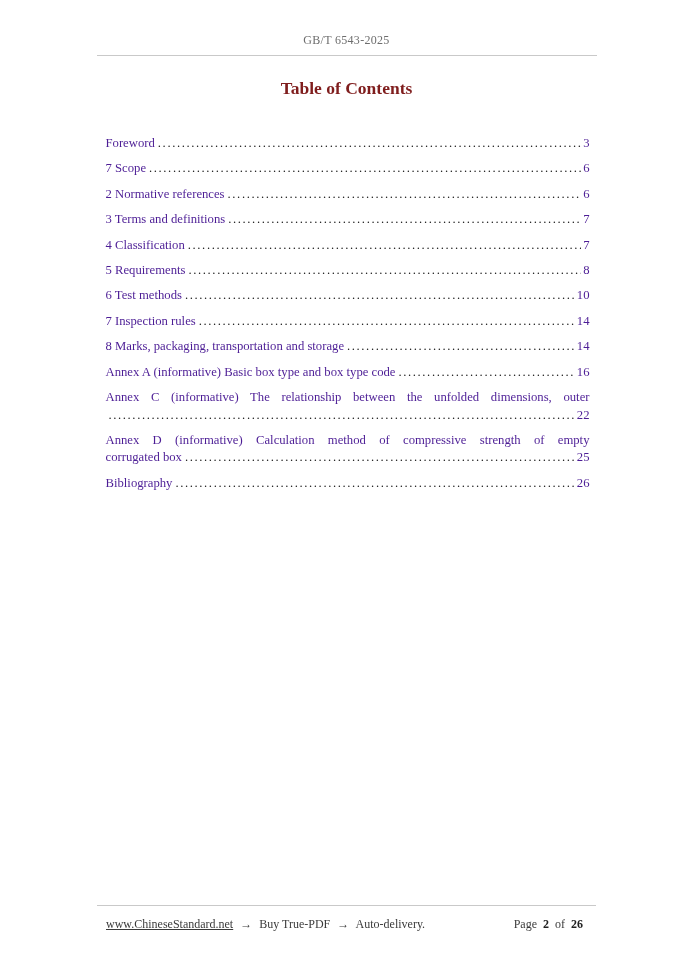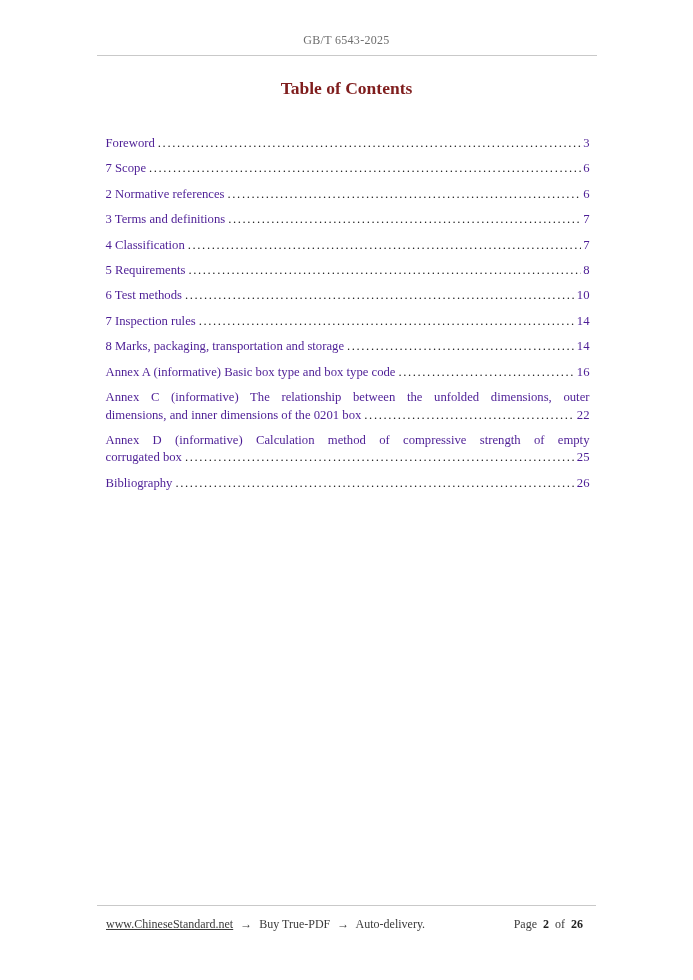--- a/index.html
+++ b/index.html
@@ -169,21 +169,20 @@
         <div class="toc-entry">
           <div class="toc-row">
             <span class="toc-text">Annex A (informative) Basic box type and box type code</span>
             <span class="toc-dots"></span>
             <span class="toc-page">16</span>
           </div>
         </div>
         <div class="toc-entry wrap">
           <div class="toc-line-justified">Annex C (informative) The relationship between the unfolded dimensions, outer</div>
           <div class="toc-row">
-            <span class="toc-text">dimensions, and inner dimensions of the 0201 box</span>
             <span class="toc-dots"></span>
             <span class="toc-page">22</span>
           </div>
         </div>
         <div class="toc-entry wrap">
           <div class="toc-line-justified">Annex D (informative) Calculation method of compressive strength of empty</div>
           <div class="toc-row">
             <span class="toc-text">corrugated box</span>
             <span class="toc-dots"></span>
             <span class="toc-page">25</span>

